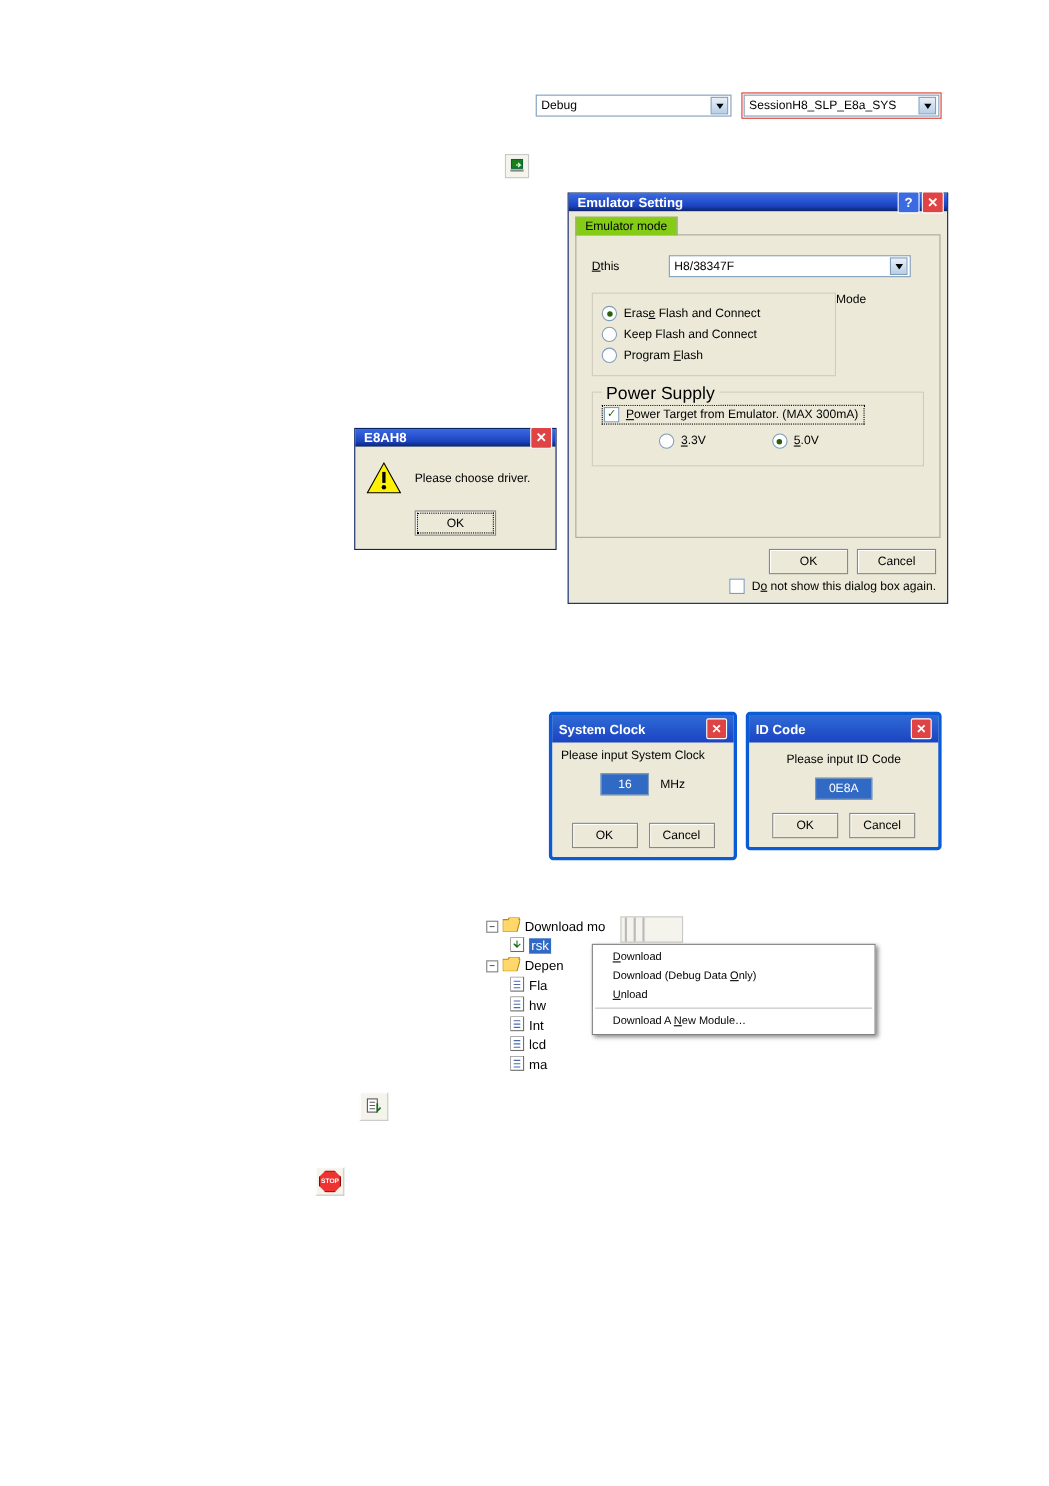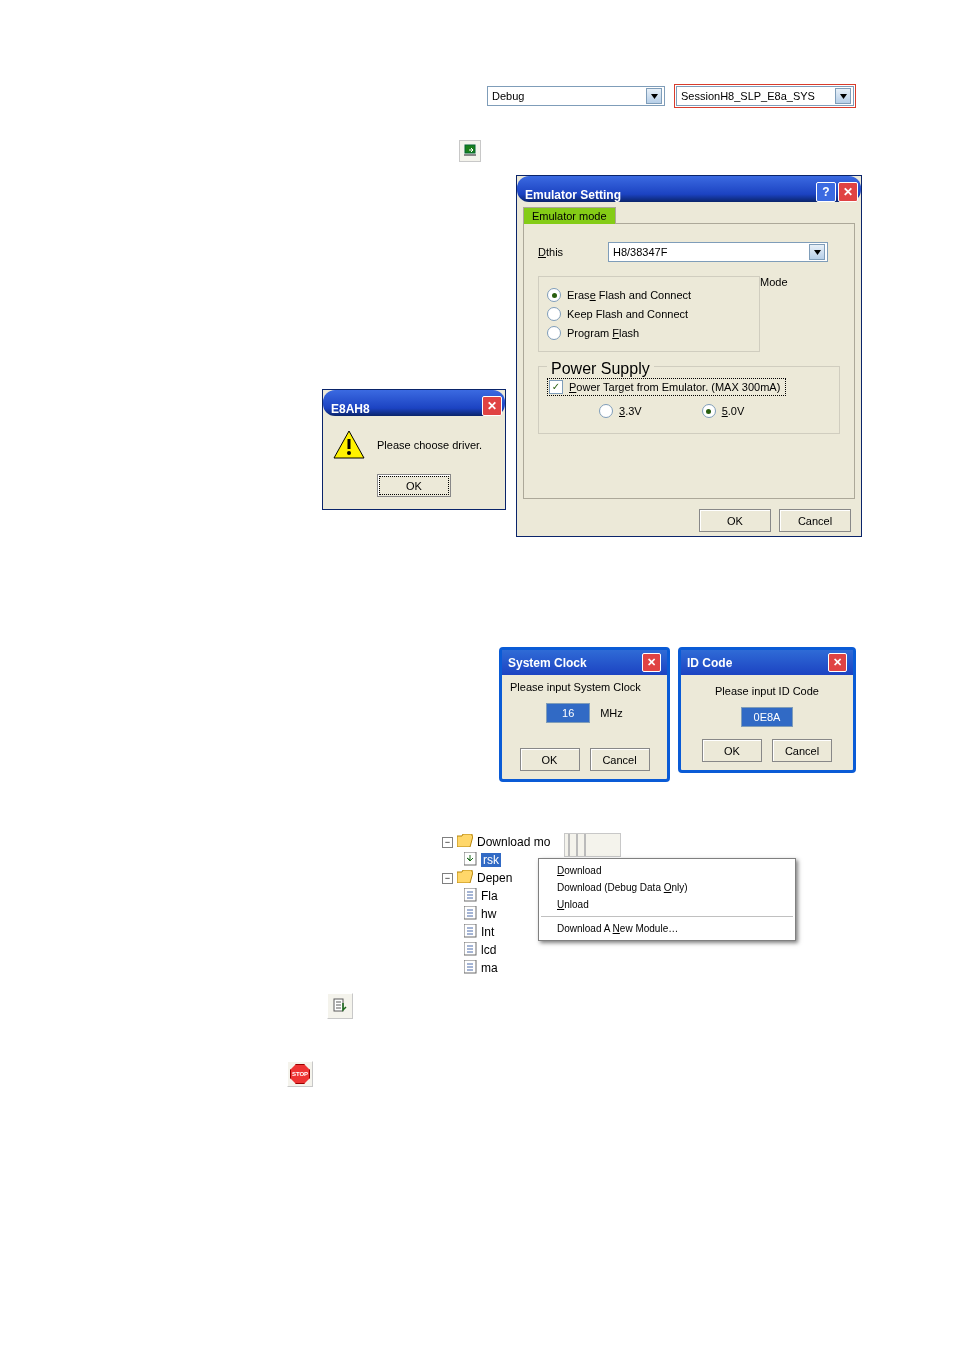--- a/index.html
+++ b/index.html
@@ -46,29 +46,28 @@
     align-items: center;
     justify-content: center;
   }
 
   
   .dlg {
     background: #ece9d8;
     border: 1px solid #0a246a;
   }
   .dlg-title {
-    height: 26px;
+    height: 16px;
     background: linear-gradient(#3b6ae1, #1c43c2 70%, #0a246a);
     color: #fff;
     font-weight: bold;
     font-size: 12px;
     display: flex;
-    align-items: flex-end;
+    align-items: center;
     padding-left: 8px;
-    border-radius: 12px;
   }
   .title-icons {
     margin-left: auto;
     display: flex;
     gap: 2px;
     padding-right: 3px;
   }
   .title-btn {
     width: 18px;
     height: 18px;
@@ -349,20 +348,26 @@
   </div>
 
   <div style="display:flex;justify-content:flex-end;gap:8px;padding:10px 10px 4px 10px;">
     <div class="btn">
       <span>OK</span>
     </div>
     <div class="btn">
       <span>Cancel</span>
     </div>
   </div>
+  <div style="display:flex;justify-content:flex-end;align-items:center;gap:6px;padding:0 10px 8px 10px;">
+    <div class="check-box"></div>
+    <span>
+      <span>D</span><span class="ul-letter">o</span><span> not show this dialog box again.</span>
+    </span>
+  </div>
 </div>
 
 <div class="abs dlg2" style="left:499px; top:647px; width:165px;">
   <div class="dlg2-title">
     <span>System Clock</span>
     <div class="close-x">✕</div>
   </div>
   <div class="dlg2-body">
     <div style="margin-bottom:10px;">Please input System Clock</div>
     <div style="display:flex;align-items:center;justify-content:center;gap:10px;margin-bottom:25px;">

